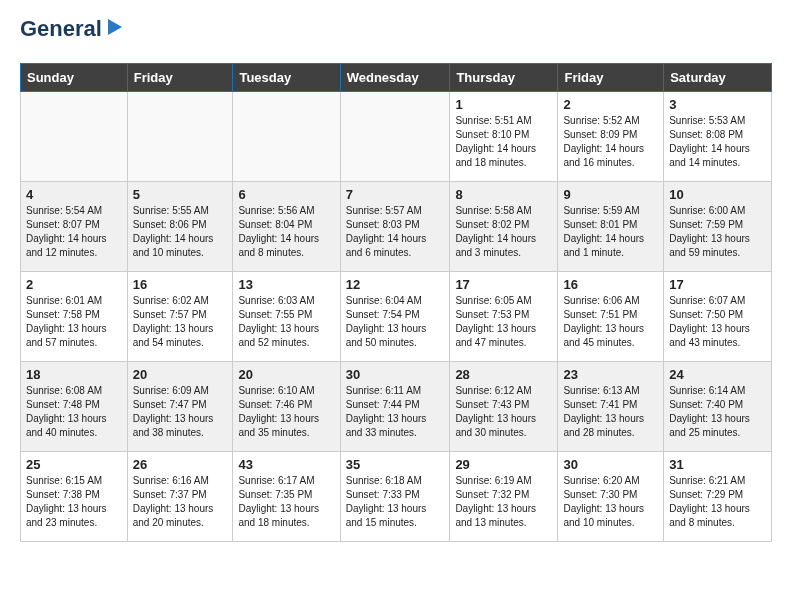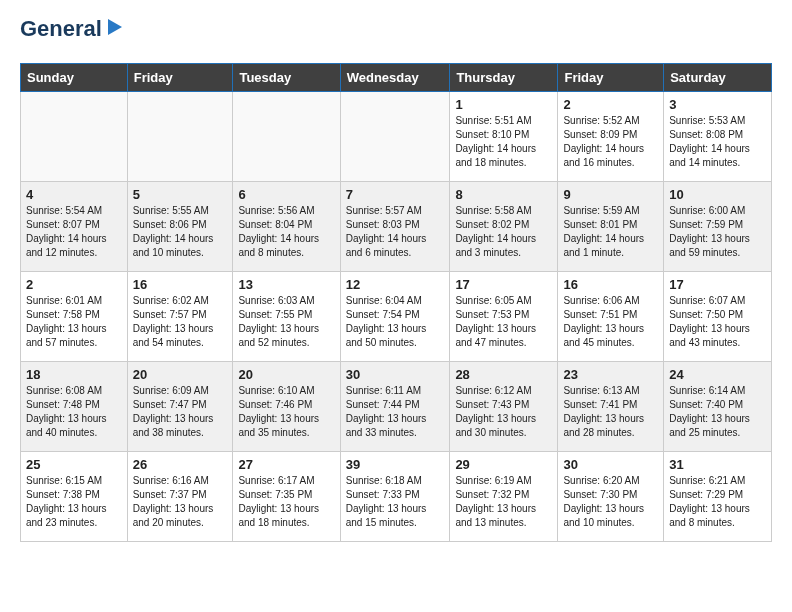--- a/index.html
+++ b/index.html
@@ -226,25 +226,25 @@
       <tr>
         <td>
           <span class="day-num">25</span>
           <div class="cell-text">Sunrise: 6:15 AM<br>Sunset: 7:38 PM<br>Daylight: 13 hours<br>and 23 minutes.</div>
         </td>
         <td>
           <span class="day-num">26</span>
           <div class="cell-text">Sunrise: 6:16 AM<br>Sunset: 7:37 PM<br>Daylight: 13 hours<br>and 20 minutes.</div>
         </td>
         <td>
-          <span class="day-num">27</span>
+          <span class="day-num">43</span>
           <div class="cell-text">Sunrise: 6:17 AM<br>Sunset: 7:35 PM<br>Daylight: 13 hours<br>and 18 minutes.</div>
         </td>
         <td>
-          <span class="day-num">39</span>
+          <span class="day-num">35</span>
           <div class="cell-text">Sunrise: 6:18 AM<br>Sunset: 7:33 PM<br>Daylight: 13 hours<br>and 15 minutes.</div>
         </td>
         <td>
           <span class="day-num">29</span>
           <div class="cell-text">Sunrise: 6:19 AM<br>Sunset: 7:32 PM<br>Daylight: 13 hours<br>and 13 minutes.</div>
         </td>
         <td>
           <span class="day-num">30</span>
           <div class="cell-text">Sunrise: 6:20 AM<br>Sunset: 7:30 PM<br>Daylight: 13 hours<br>and 10 minutes.</div>
         </td>

